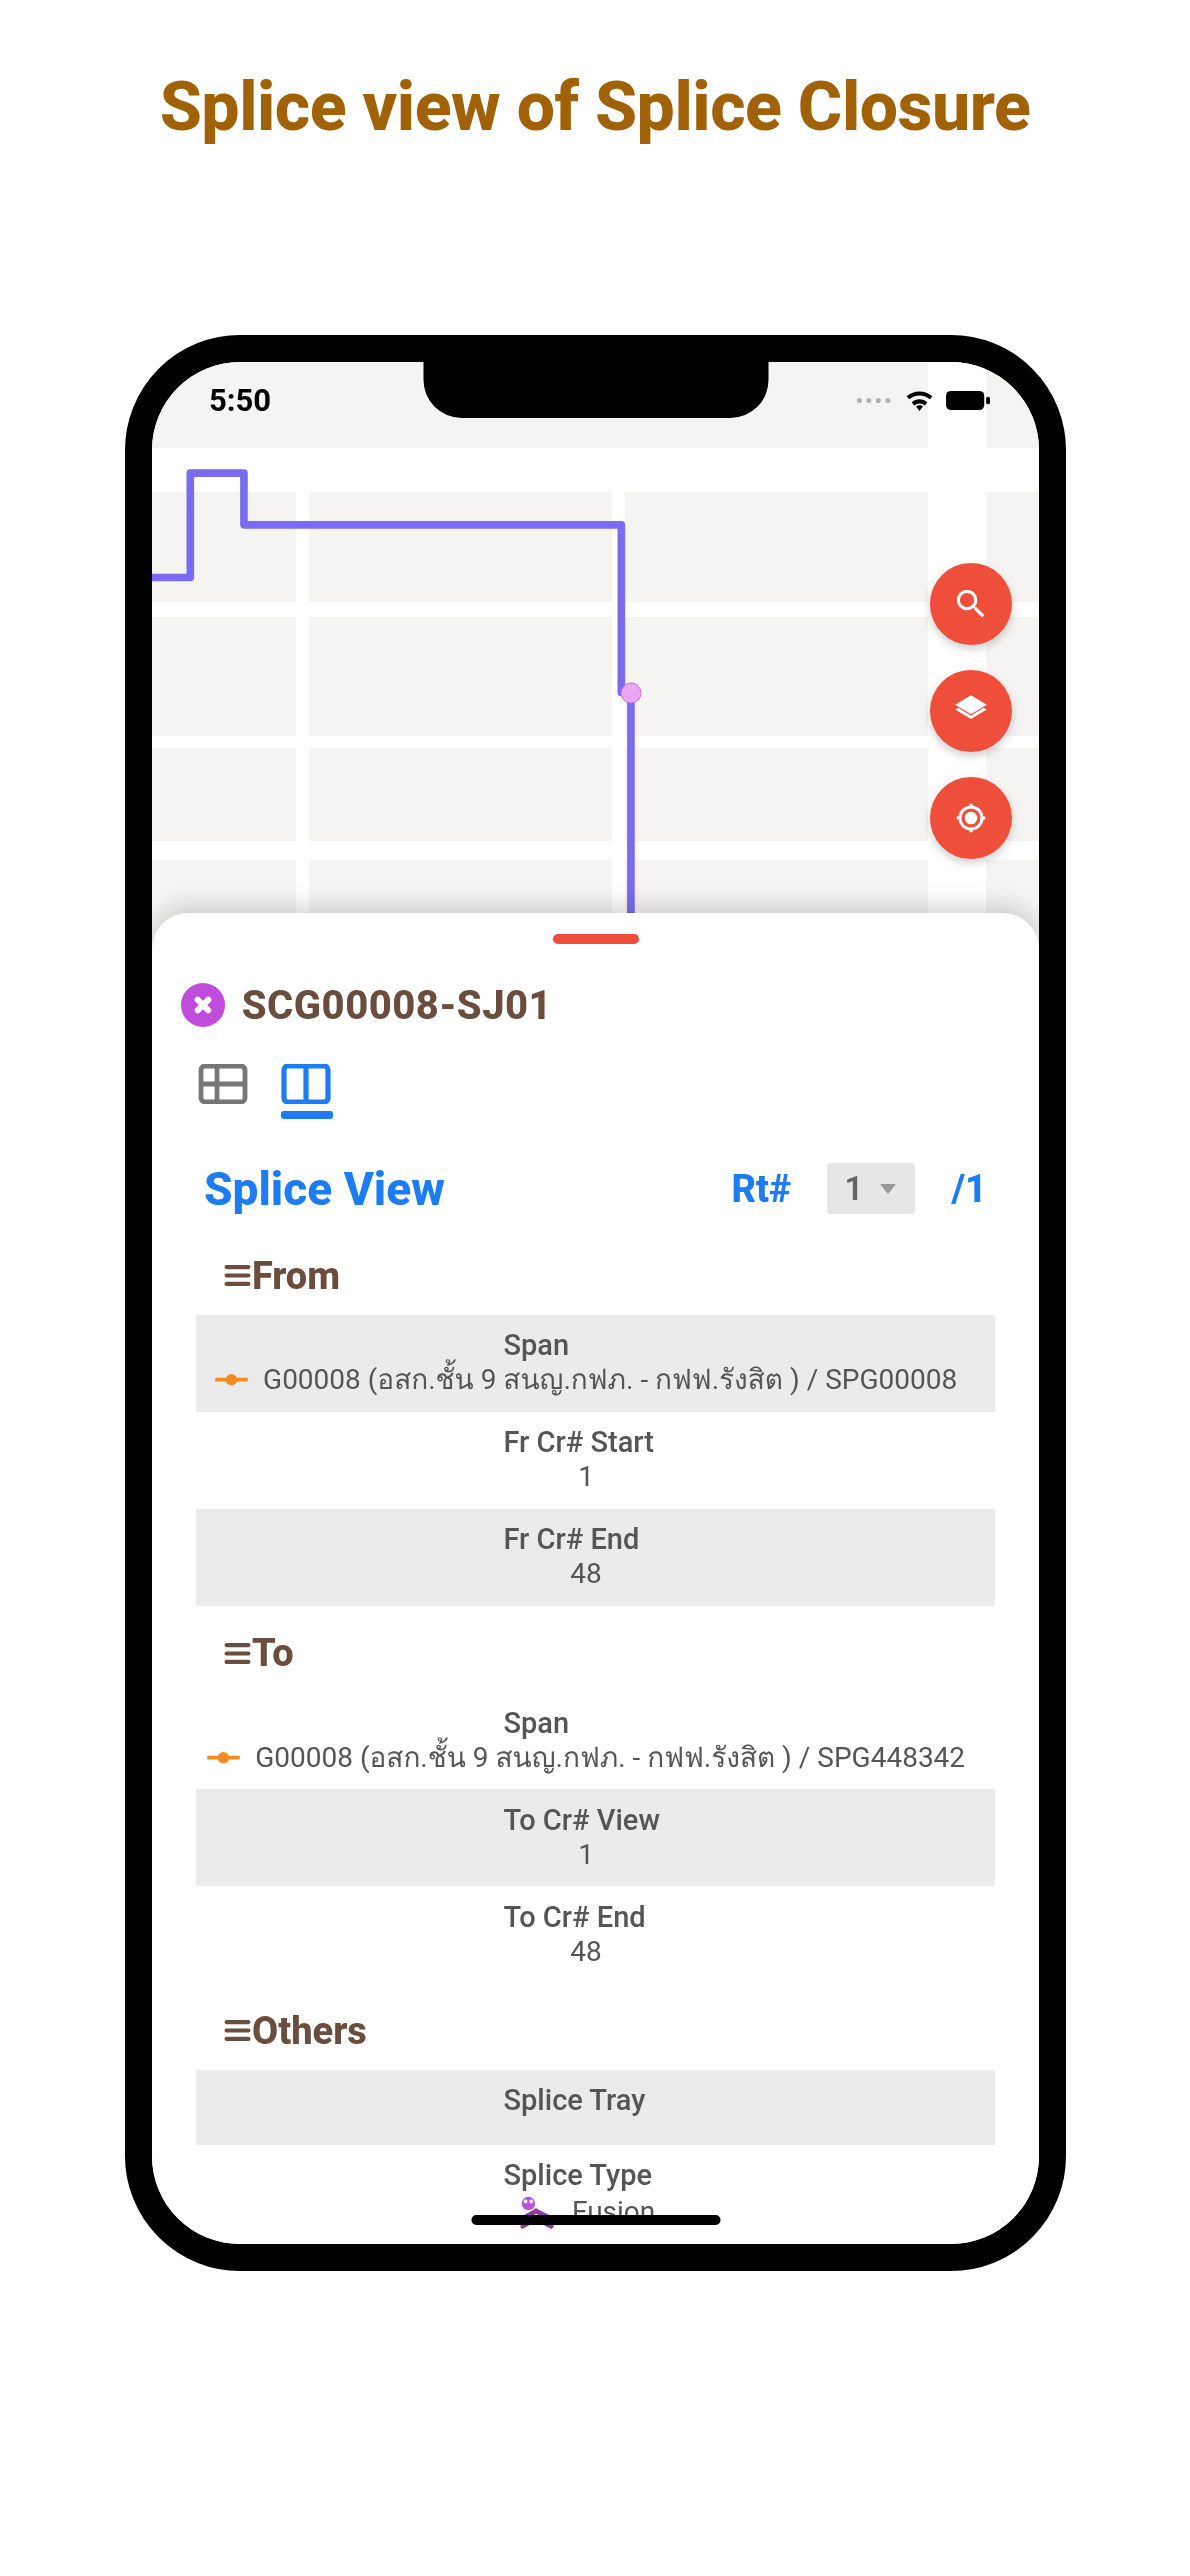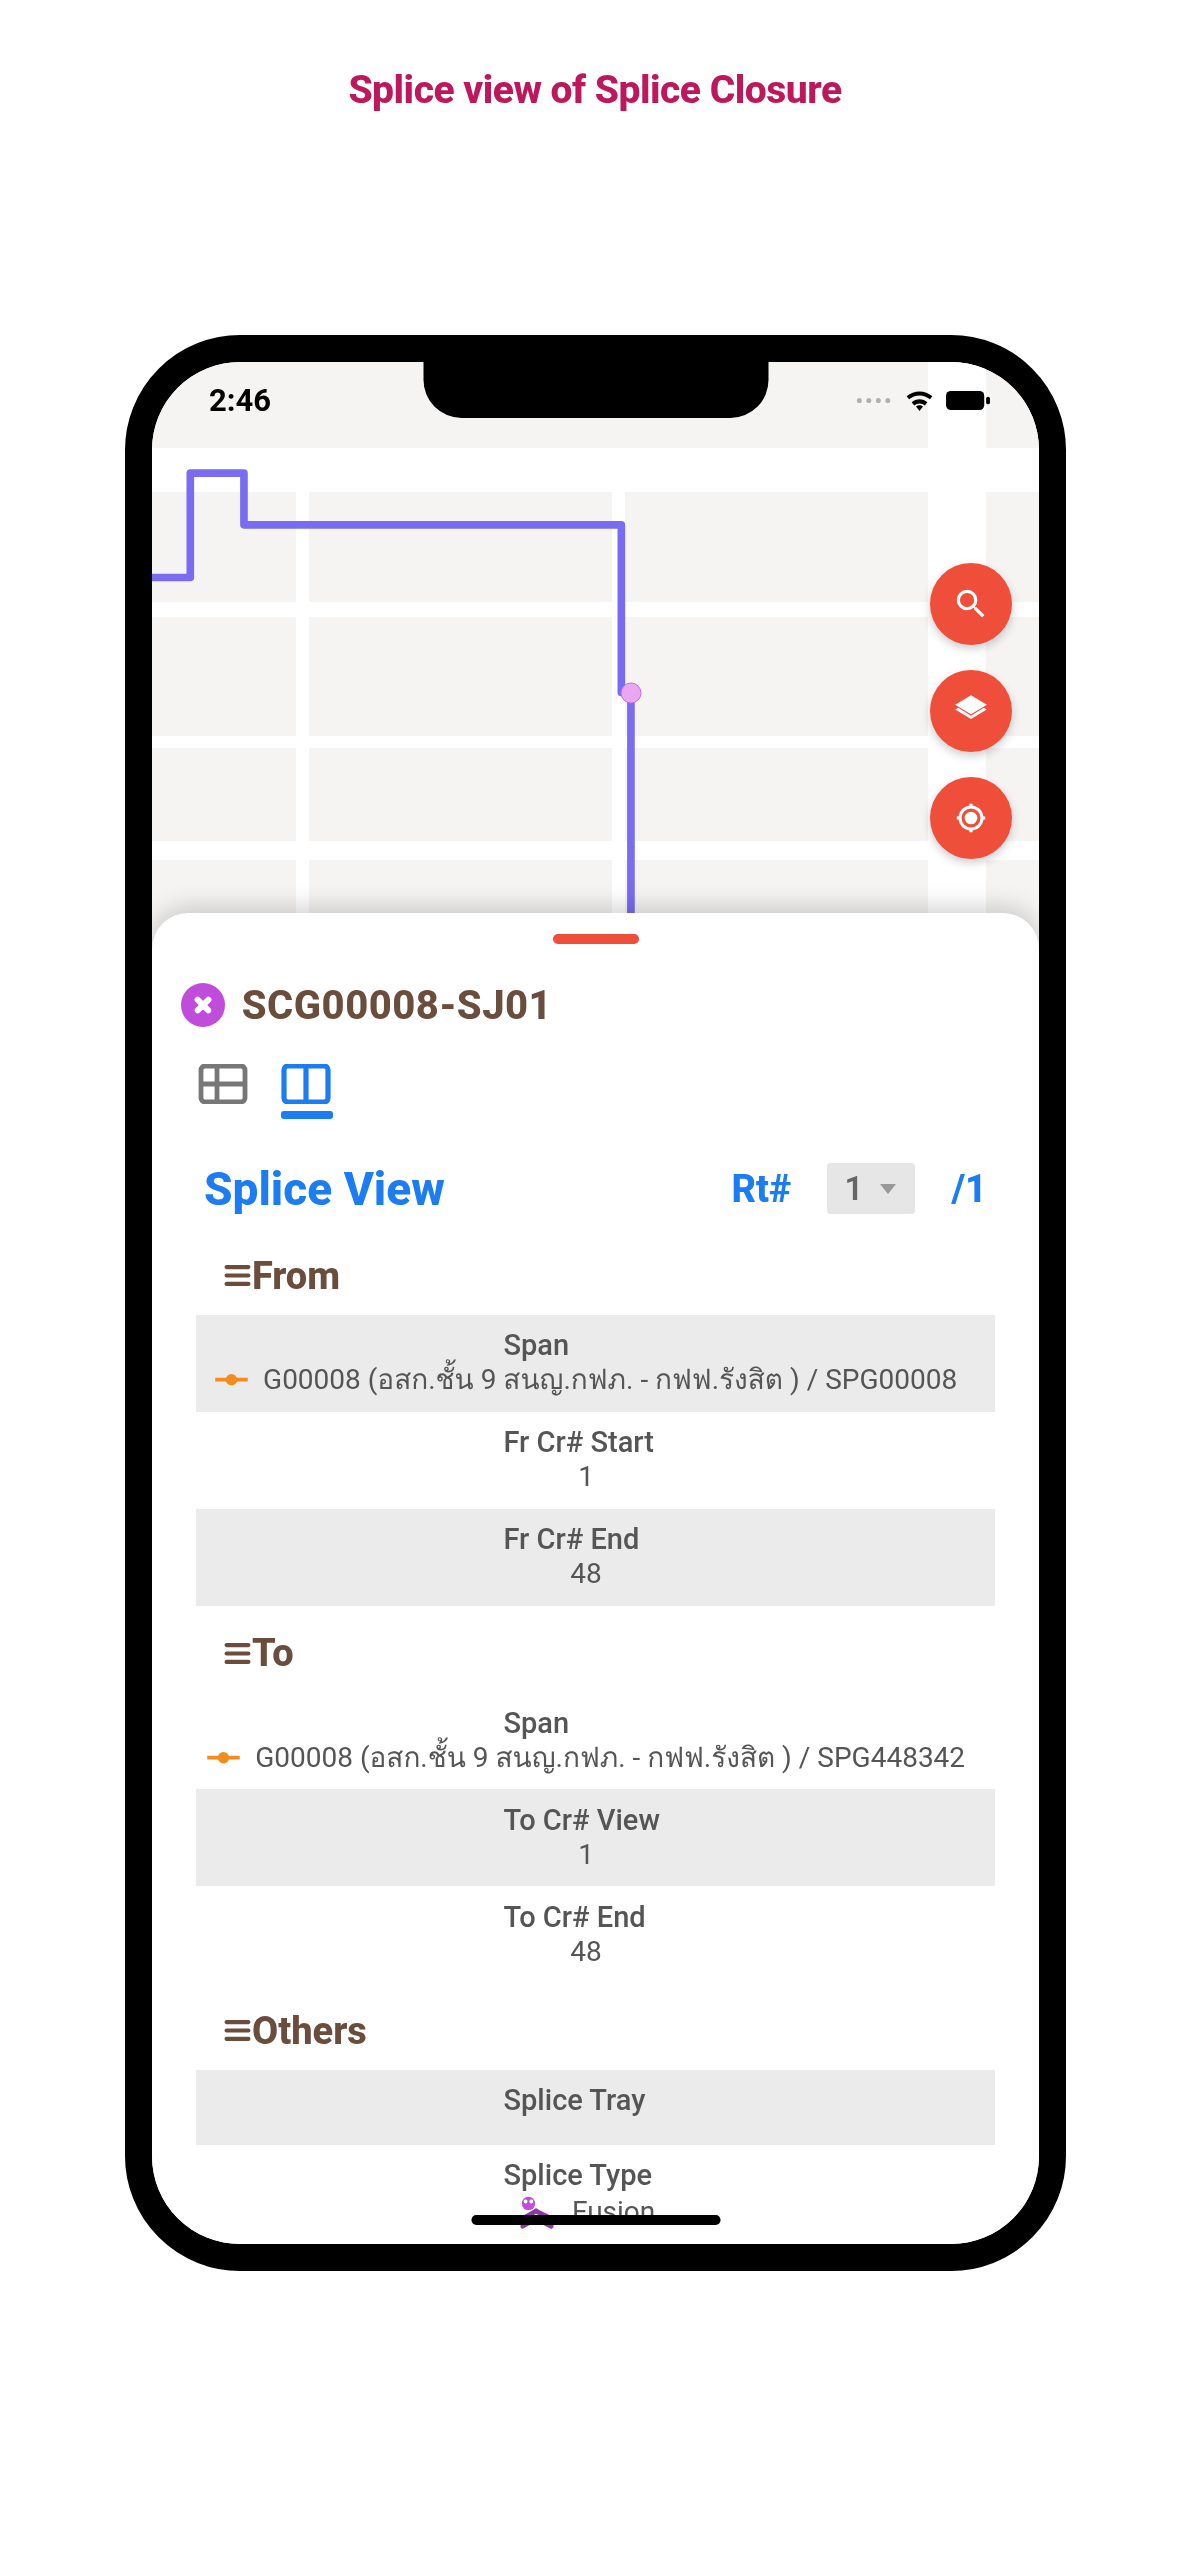--- a/index.html
+++ b/index.html
@@ -10,23 +10,23 @@
     font-family: -apple-system, BlinkMacSystemFont, "Segoe UI", Roboto, Helvetica, Arial, sans-serif;
     position: relative;
     overflow: hidden;
   }
   .page-title {
     position: absolute;
     top: 67px;
     left: 0;
     right: 0;
     text-align: center;
-    font-size: 39px;
-    font-weight: 800;
-    color: #be185d;
+    font-size: 68px;
+    font-weight: 800;
+    color: #a16207;
     letter-spacing: -0.5px;
   }
   .phone-frame {
     position: absolute;
     top: 335px;
     left: 125px;
     width: 941px;
     height: 1936px;
     border: 27px solid #000;
     border-radius: 115px;
@@ -287,21 +287,21 @@
   .fusion-icon svg { display:block; }
 </style>
 </head>
 <body>
 
 <h1 class="page-title">Splice view of Splice Closure</h1>
 
 <div class="phone-frame">
 
   <div class="status-bar">
-    <div class="status-left">2:46</div>
+    <div class="status-left">5:50</div>
     <div class="status-right">
       <span class="dots">••••</span>
       <span class="wifi-icon">
         <svg width="29" height="21" viewBox="0 0 24 18">
             <path d="M12 18l-3-3.8c1.7-1.6 4.3-1.6 6 0L12 18zM5.3 10.6C9 7.1 15 7.1 18.7 10.6l-2.1 2.6c-2.5-2.3-6.6-2.3-9.1 0l-2.2-2.6zM1 5.4C7 0 17 0 23 5.4L20.9 8C15.9 3.5 8.1 3.5 3.1 8L1 5.4z" fill="#000"></path>
           </svg>
       </span>
       <span class="battery-icon">
         <svg width="46" height="21" viewBox="0 0 48 22">
             <rect x="1" y="1" width="40" height="20" rx="5" fill="#000"></rect>

